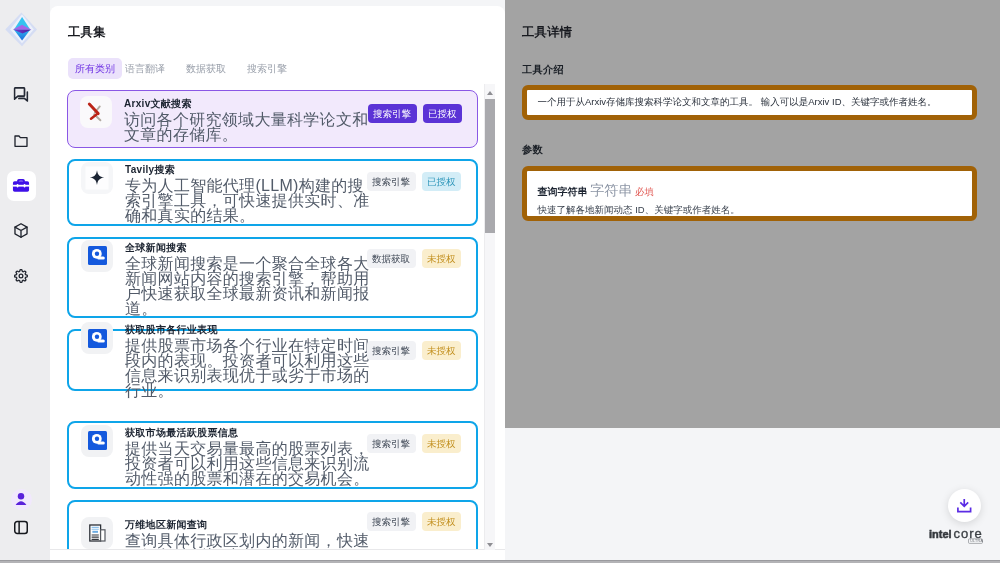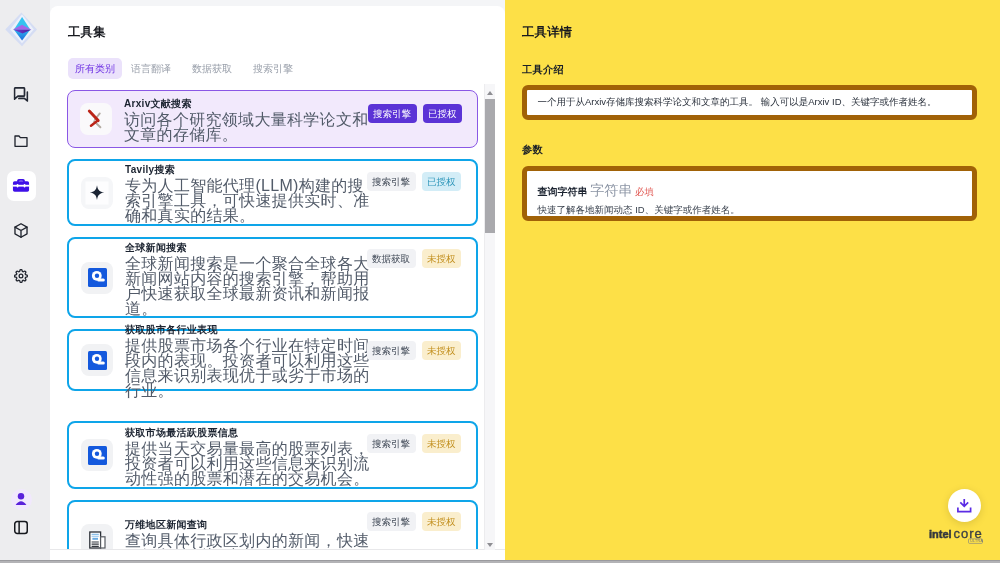--- a/index.html
+++ b/index.html
@@ -8,40 +8,40 @@
 
 #sidebar{position:absolute;left:0;top:0;width:50px;height:560px;background:#ededef}
 .nico{position:absolute;left:21px;transform:translateX(-50%)}
 #activebg{position:absolute;left:6.5px;top:171px;width:29.5px;height:29.5px;background:#fff;border-radius:7px}
 #avatar{position:absolute;left:10.5px;top:489px;width:21px;height:21px;border-radius:50%;background:#f1e8fd}
 
 #listpanel{position:absolute;left:50px;top:5.5px;width:455px;height:554.5px;background:#fff;border-radius:8px 8px 0 0;overflow:hidden}
 #listclip{position:absolute;left:0;top:0;width:455px;height:544px;overflow:hidden;border-bottom:1px solid #e8e8ea}
 #listpanel h1{position:absolute;left:18px;top:18px;font-size:12.3px;color:#17191f;letter-spacing:.3px}
 #tabs{position:absolute;left:18px;top:52.5px;height:21px;display:flex;align-items:center;font-size:10px;color:#9aa0ab}
-#tabs .pill{background:#ebe2fb;color:#7136e4;border-radius:5px;height:21px;line-height:21px;padding:0 7px;margin-right:9px}
+#tabs .pill{background:#ebe2fb;color:#7136e4;border-radius:5px;height:21px;line-height:21px;padding:0 7px;margin-right:3px}
 #tabs span.t{margin-right:21px}
 .card{position:absolute;left:17px;width:411px;background:#fff;border:2px solid #0ea5e9;border-radius:8px;display:flex;align-items:center;padding:0 15px 0 12px}
 .card.sel{background:#f2e9fc;border:1.8px solid #8a57e5}
-.row{display:flex;align-items:center;width:100%}
+.row{display:flex;align-items:flex-start;width:100%}
 .ic{width:32px;height:32px;border-radius:8px;background:#f1f2f4;flex:none;margin-right:12px;display:flex;align-items:center;justify-content:center}
 .tt{font-size:10px;font-weight:bold;color:#1b2330;line-height:16px;letter-spacing:.3px}
 .ds{font-size:16px;color:#525b69;line-height:15px;width:245px;letter-spacing:.3px}
 .tags{position:absolute;right:15px;display:flex;gap:6px}
 .tag{height:19px;line-height:19px;border-radius:4px;padding:0 5.5px;font-size:9.5px}
 .tag.gy{background:#f1f2f5;color:#3d4654}
 .tag.pu{background:#5b33d6;color:#fff}
 .tag.cy{background:#d3edf7;color:#2e96ba}
 .tag.ye{background:#faeecd;color:#c28f1e}
 
 #sbtrack{position:absolute;left:433.5px;top:78.5px;width:11px;height:466px;background:#f6f6f8;border-left:1px solid #ececee}
 #sbthumb{position:absolute;left:434.5px;top:93.5px;width:10px;height:134px;background:#a9a9ad}
 .sbarr{position:absolute;left:436.5px;width:0;height:0;border-left:3.5px solid transparent;border-right:3.5px solid transparent}
 
-#rightpanel{position:absolute;left:505px;top:0;width:495px;height:560px;background:#fde047}
+#rightpanel{position:absolute;left:505px;top:0;width:495px;height:428px;background:#a3a3a3}
 #rightpanel h1{position:absolute;left:17px;top:23.5px;font-size:12.3px;color:#17191f;letter-spacing:.3px}
 .h2{position:absolute;left:17px;font-size:10.2px;font-weight:bold;color:#1b2027;letter-spacing:.3px}
 .wbox{position:absolute;left:17px;width:455px;background:#fff;border-radius:6px;border:5px solid #a16207}
 
 #strip{position:absolute;left:0;top:560px;width:1000px;height:3px;background:#b3b3b6;border-top:1px solid #9a9a9e}
 #dlbtn{position:absolute;left:948px;top:489px;width:33px;height:33px;border-radius:50%;background:#fff;box-shadow:0 2px 8px rgba(0,0,0,.13);display:flex;align-items:center;justify-content:center}
 #intel{position:absolute;left:929px;top:524px;width:62px}
 </style>
 </head>
 <body>

